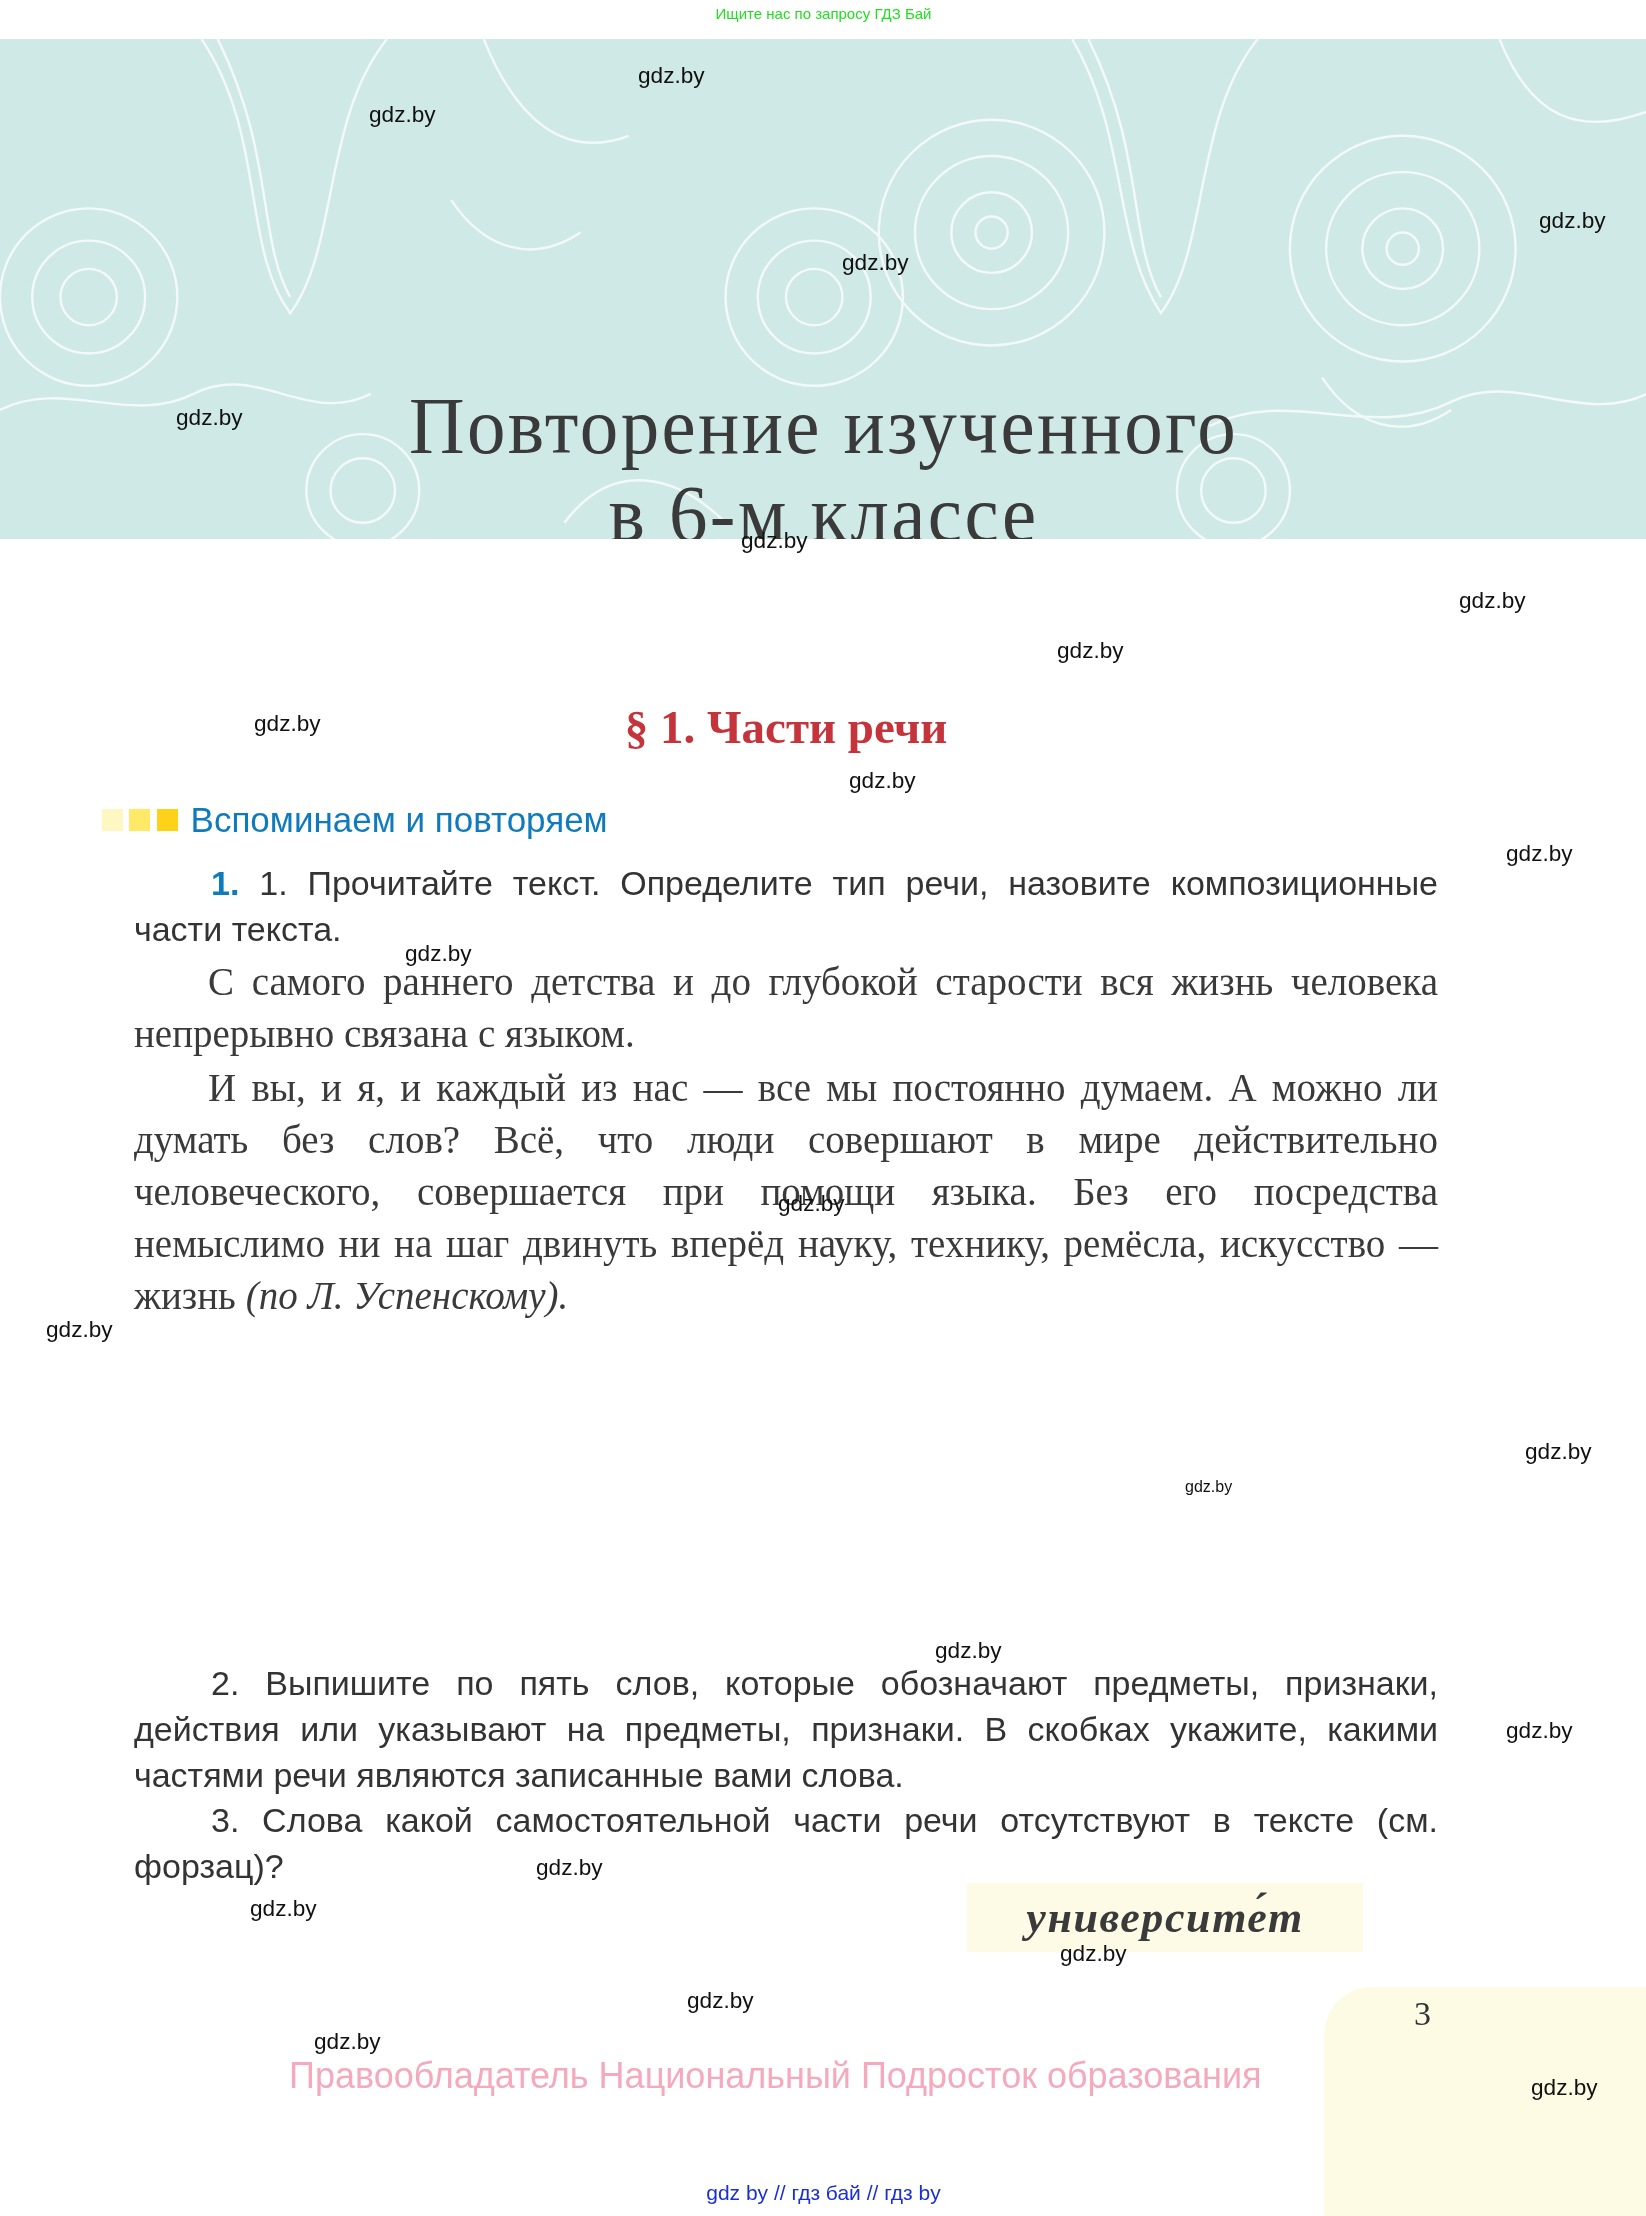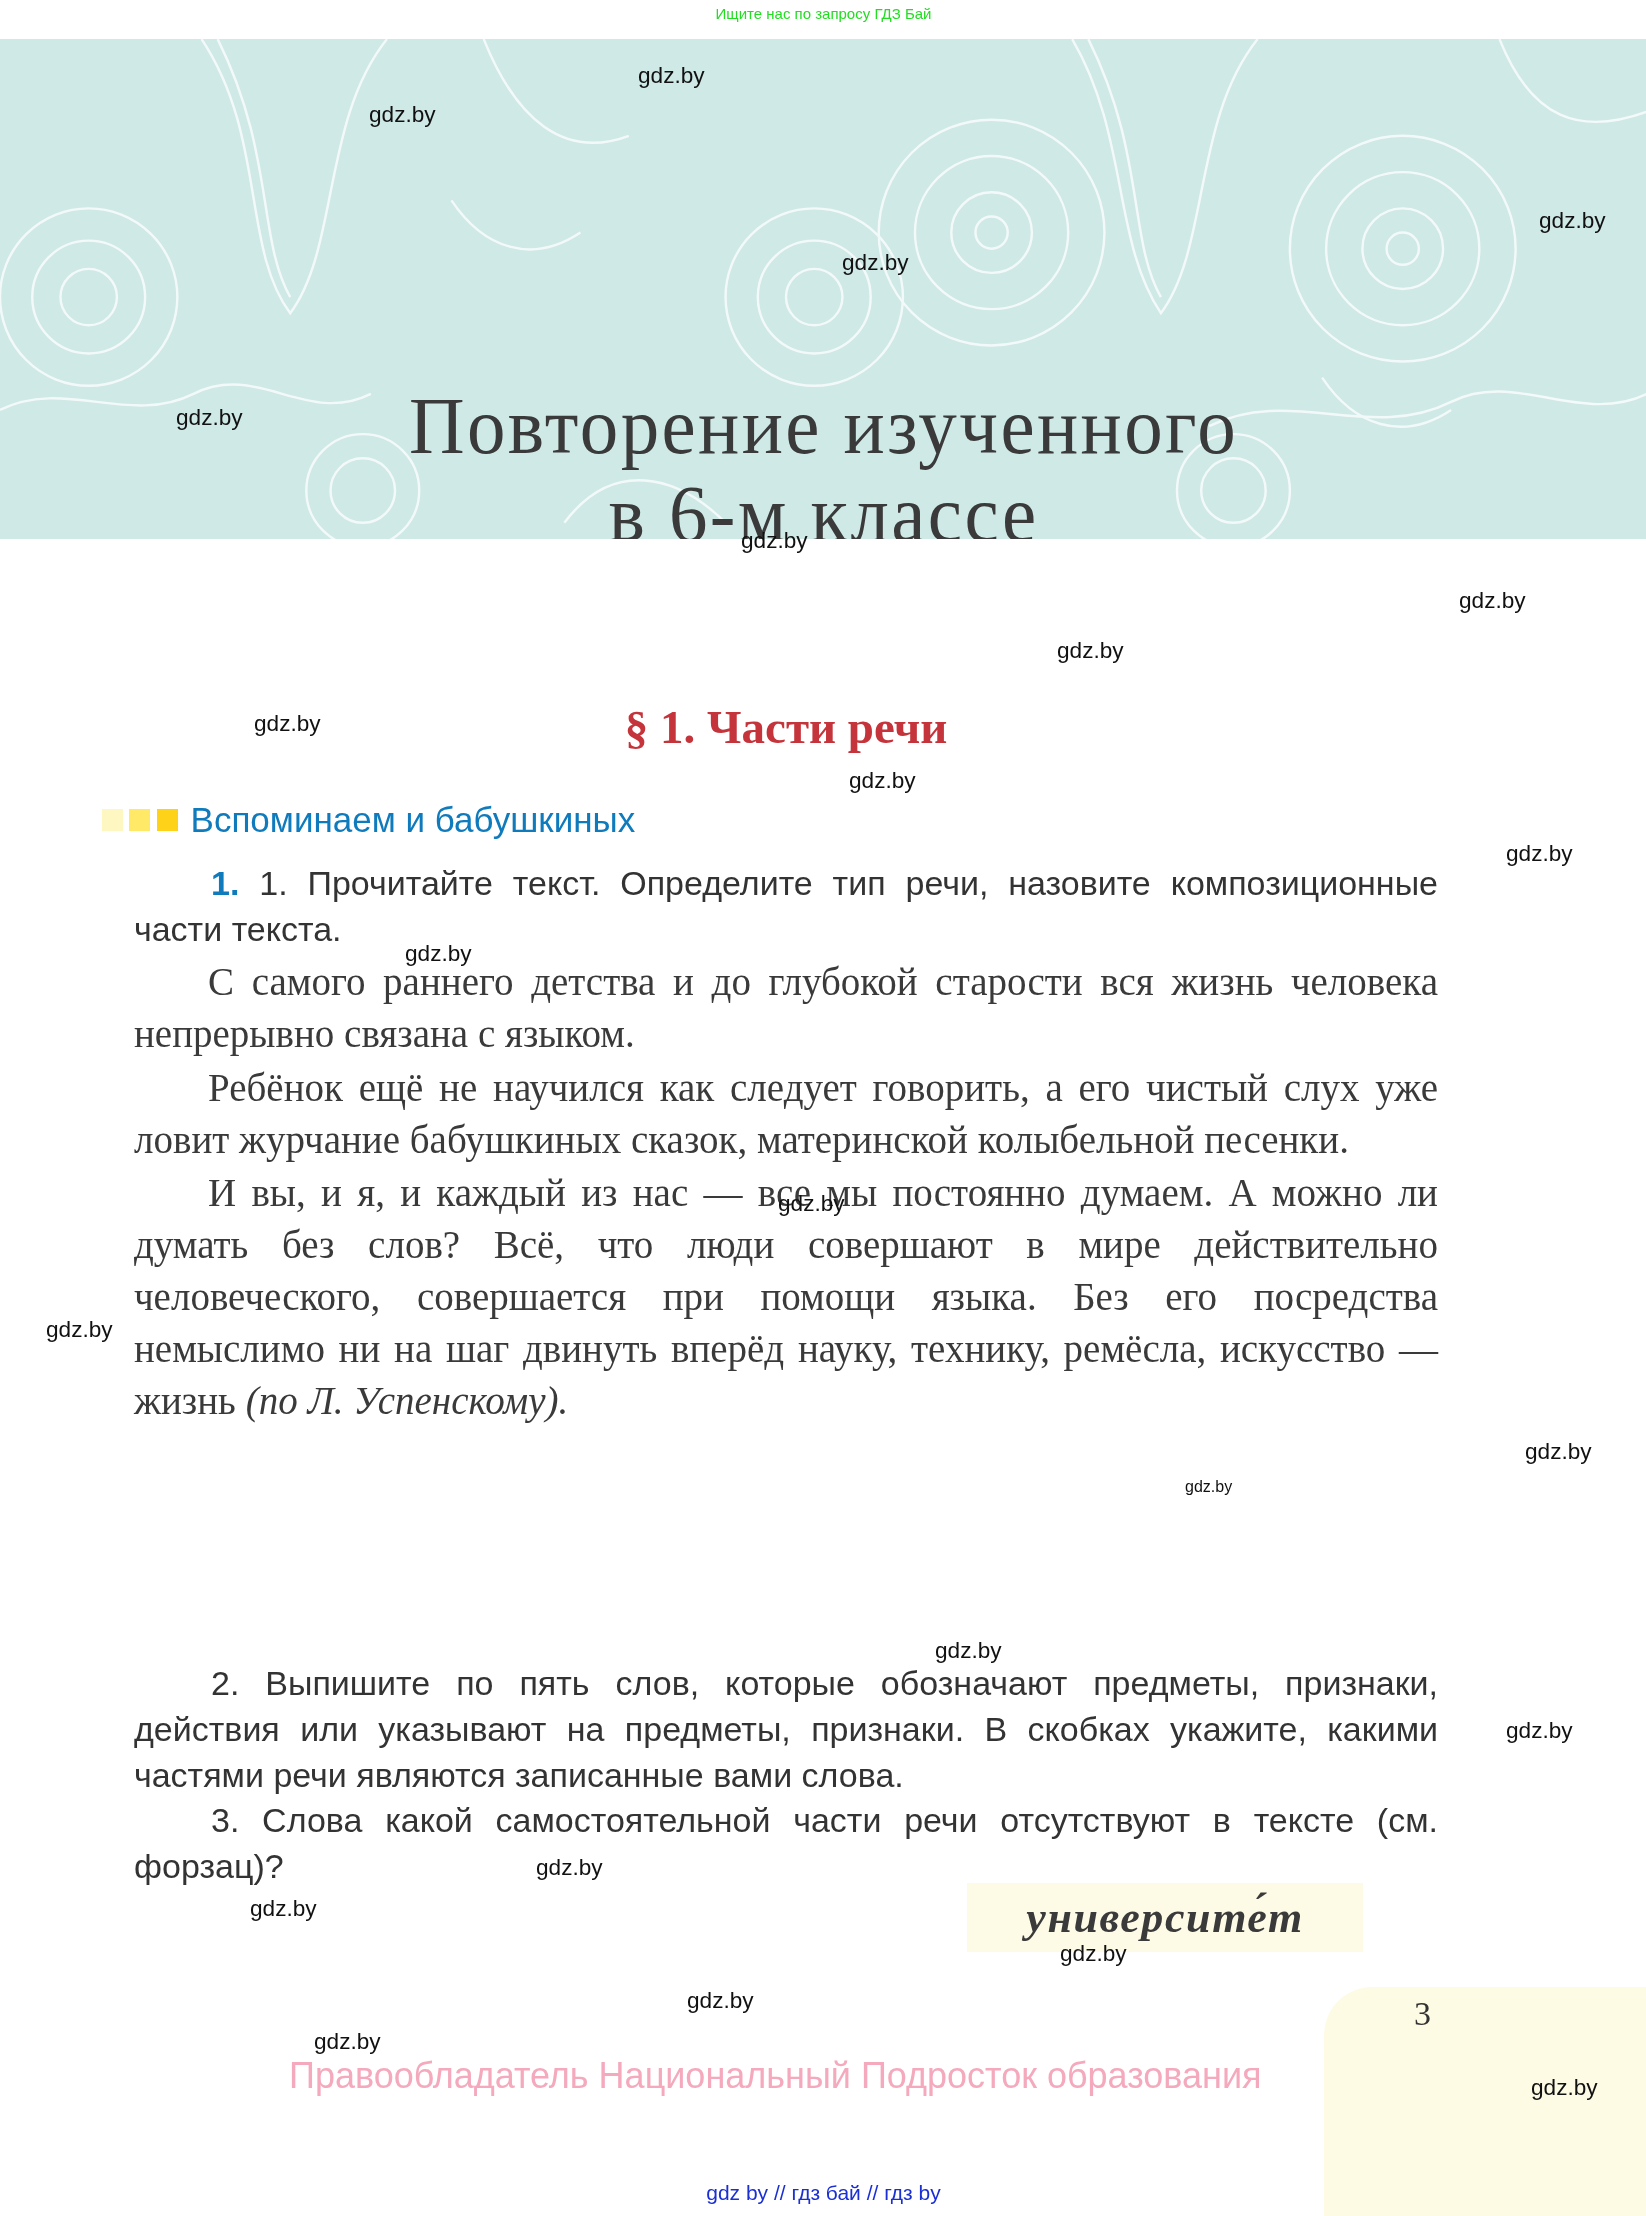--- a/index.html
+++ b/index.html
@@ -121,31 +121,30 @@
     <div>в 6-м классе</div>
   </div>
 </div>
 
 <div class="section-title">§ 1. Части речи</div>
 
 <div class="review-head">
   <span class="sq" style="background:#fff7c2"></span>
   <span class="sq" style="background:#ffe966"></span>
   <span class="sq" style="background:#ffd21a"></span>
-  <span class="review-label">Вспоминаем и бабушкиных</span>
+  <span class="review-label">Вспоминаем и повторяем</span>
 </div>
 
 <div class="task-text" style="top:860px;">
   <span class="indent"></span><span class="task-num">1.</span>
   <span>1. Прочитайте текст. Определите тип речи, назовите композиционные части текста.</span>
 </div>
 
 <div class="reading" style="top:956px;">
   <p>С самого раннего детства и до глубокой старости вся жизнь человека непрерывно связана с языком.</p>
-  <p>Ребёнок ещё не научился как следует говорить, а его чистый слух уже ловит журчание бабушкиных сказок, материнской колыбельной песенки.</p>
   <p><span>И вы, и я, и каждый из нас — все мы постоянно думаем. А можно ли думать без слов? Всё, что люди совершают в мире действительно человеческого, совершается при помощи языка. Без его посредства немыслимо ни на шаг двинуть вперёд науку, технику, ремёсла, искусство — жизнь</span> <span class="src">(по Л. Успенскому).</span></p>
 </div>
 
 <div class="task-text" style="top:1660px;">
   <span class="indent"></span><span>2. Выпишите по пять слов, которые обозначают предметы, признаки, действия или указывают на предметы, признаки. В скобках укажите, какими частями речи являются записанные вами слова.</span>
 </div>
 
 <div class="task-text" style="top:1797px;">
   <span class="indent"></span><span>3. Слова какой самостоятельной части речи отсутствуют в тексте (см. форзац)?</span>
 </div>

